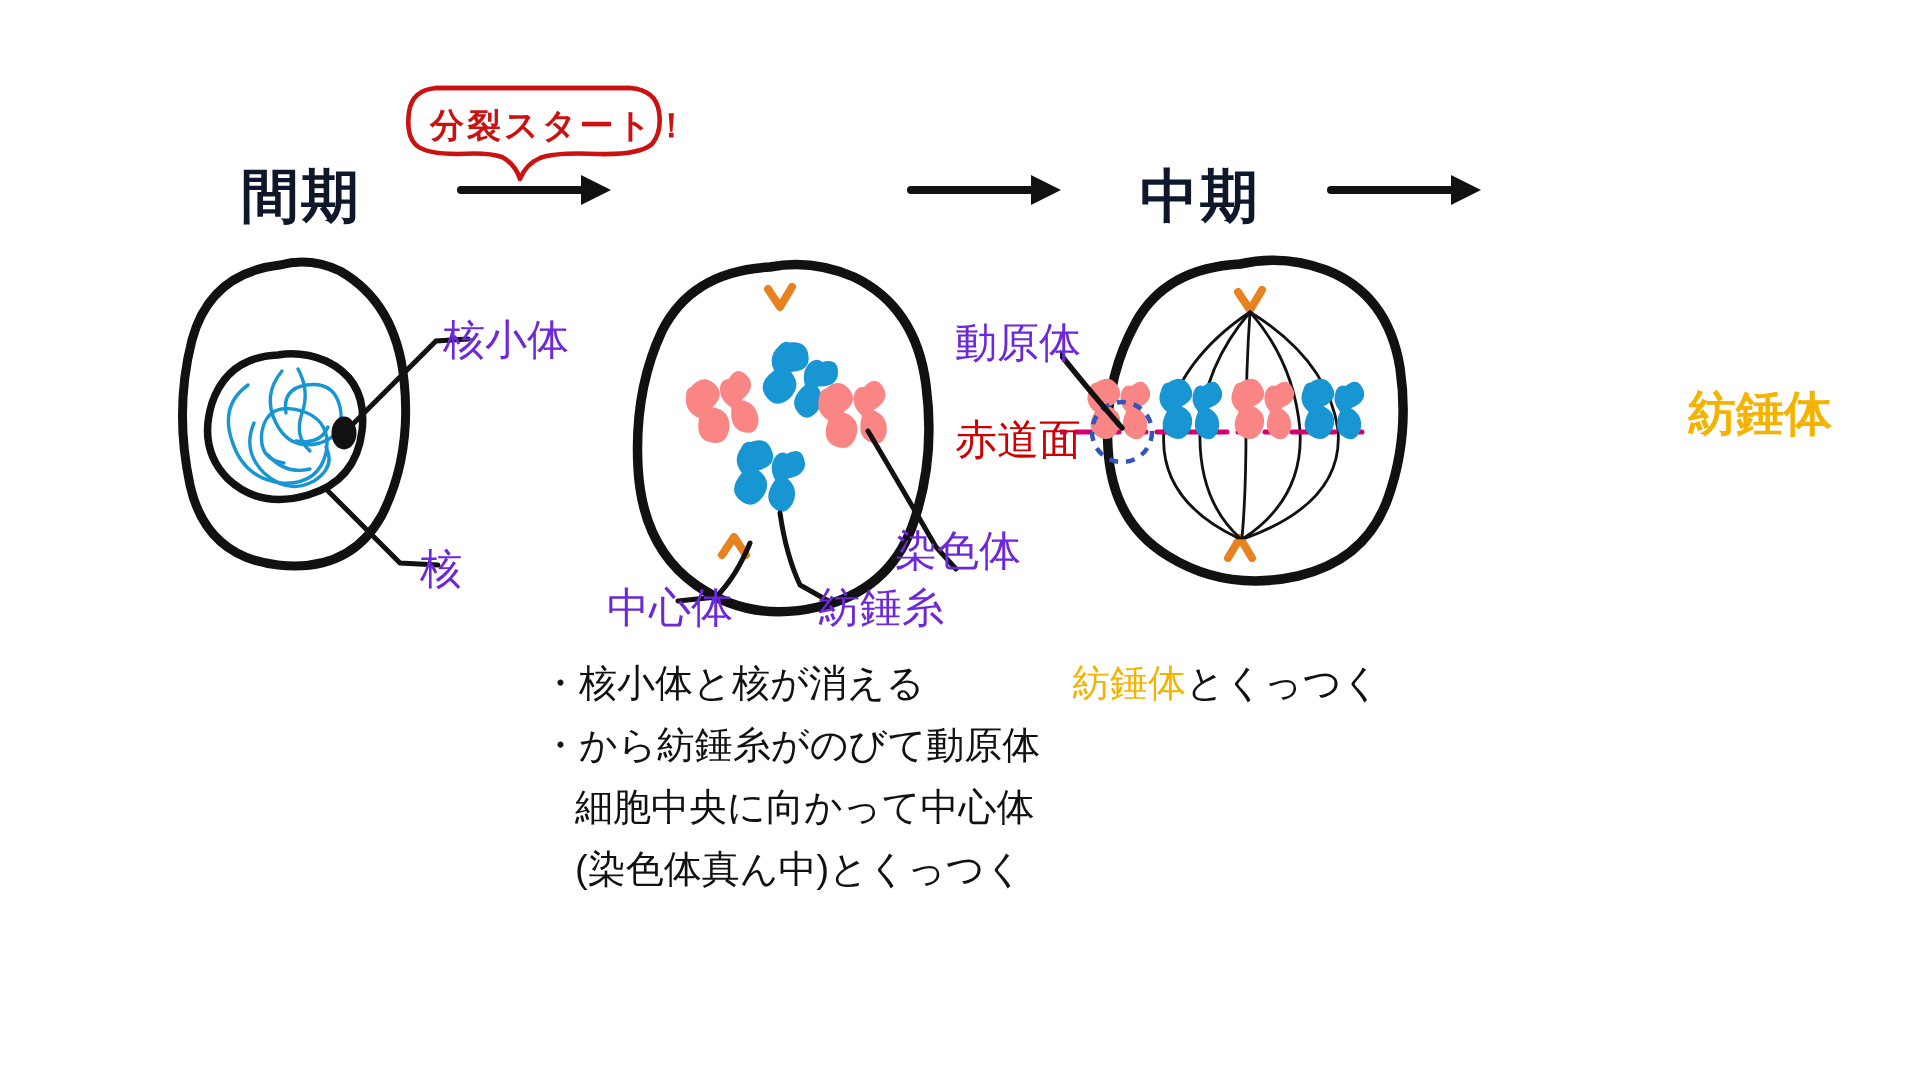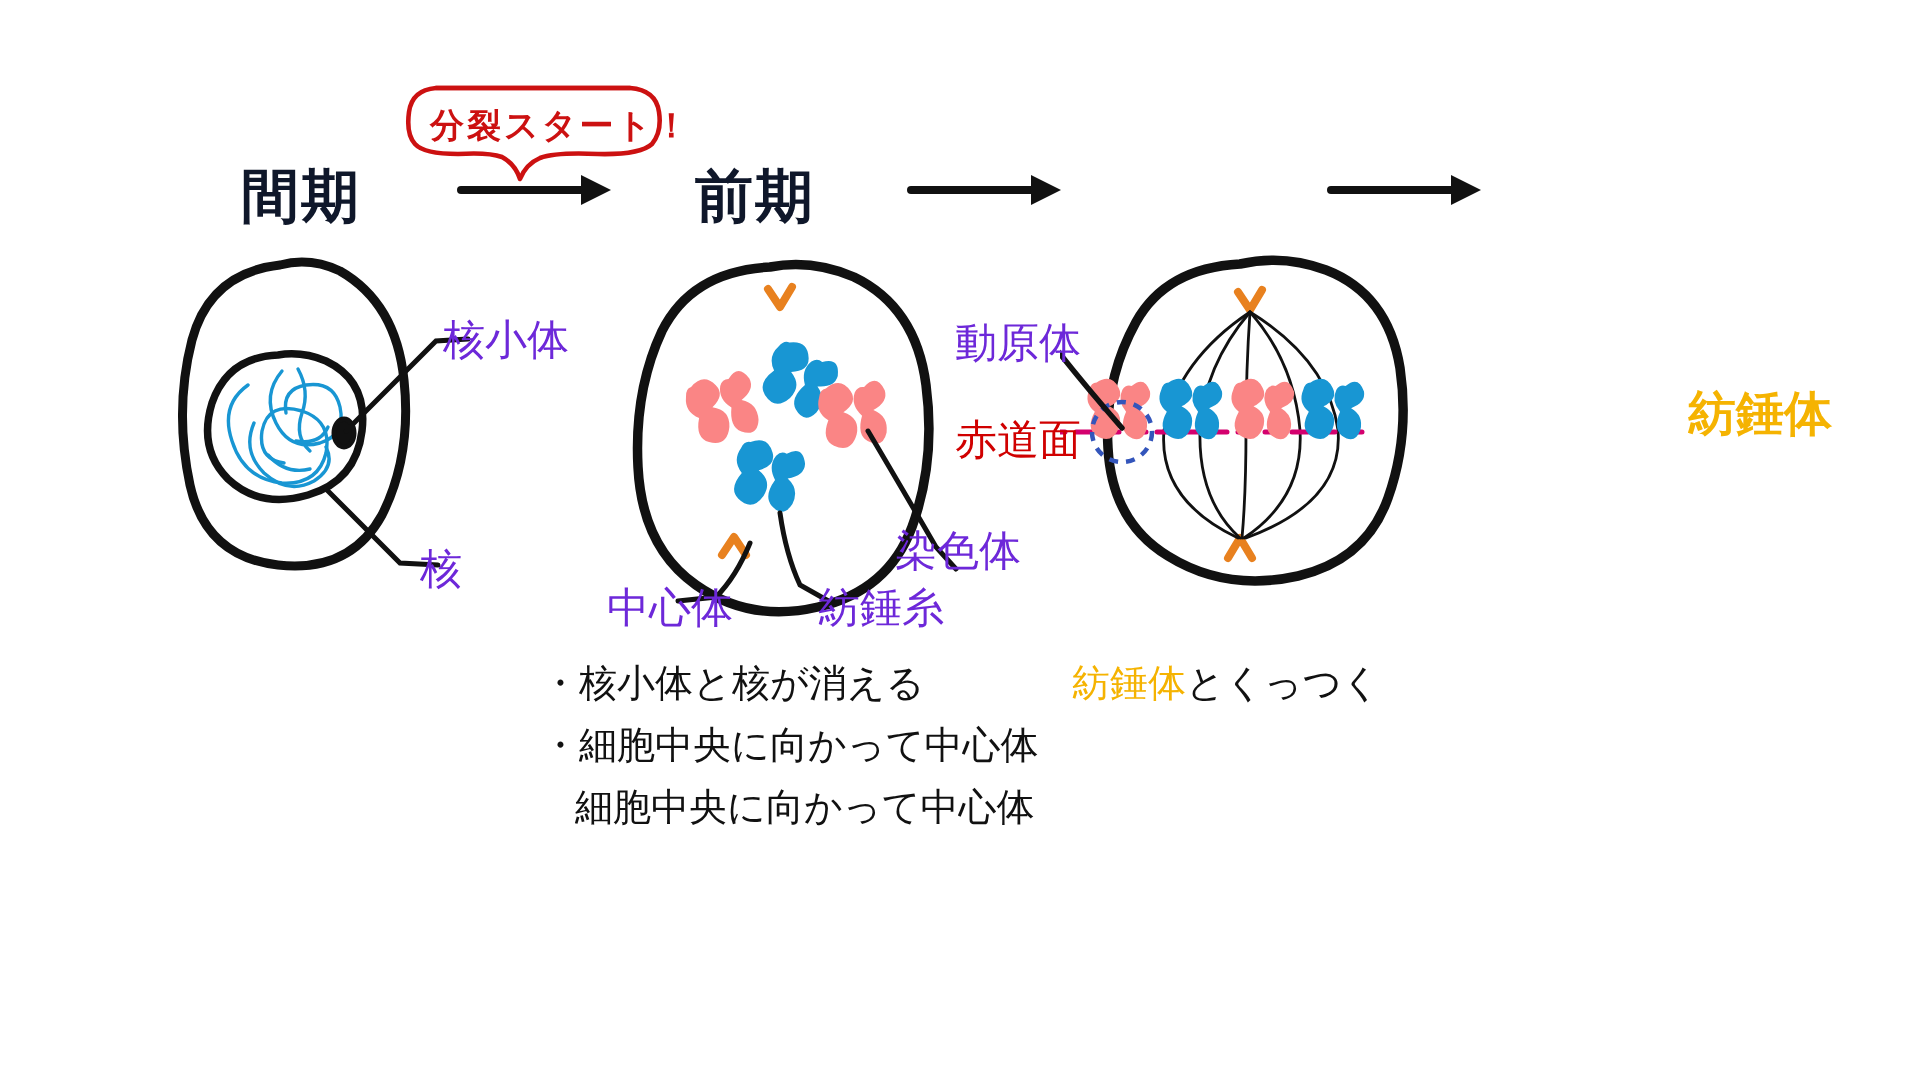--- a/index.html
+++ b/index.html
@@ -78,21 +78,21 @@
   <div class="bubble-wrap abs" style="left:398px; top:78px; width:270px; height:105px;">
     <svg width="270" height="105" viewBox="0 0 270 105">
       <path d="M 38 10 Q 14 12 11 34 Q 8 56 17 66 Q 26 76 60 76 Q 90 74 104 79 Q 117 86 122 101
                Q 128 86 142 80 Q 158 74 200 76 Q 242 77 254 66 Q 264 54 261 34 Q 258 12 232 10 Z" fill="none" stroke="#cc1111" stroke-width="4.6" stroke-linecap="round" stroke-linejoin="round"></path>
       <path d="M 38 10 L 232 10" fill="none" stroke="#cc1111" stroke-width="4.6" stroke-linecap="round"></path>
     </svg>
     <div class="bubble-text" style="left:32px; top:25px;">分裂スタート！</div>
   </div>
 
   <div class="phase-title abs" style="left:241px; top:158px;">間期</div>
-  <div class="phase-title abs" style="left:695px; top:158px;">前期</div>
+  <div class="phase-title abs" style="left:1140px; top:158px;">中期</div>
 
   <svg class="abs" style="left:455px; top:165px;" width="160" height="50">
     <line x1="6" y1="25" x2="128" y2="25" stroke="#111" stroke-width="8" stroke-linecap="round"></line>
     <polygon points="126,10 156,25 126,40" fill="#111"></polygon>
   </svg>
   <svg class="abs" style="left:905px; top:165px;" width="160" height="50">
     <line x1="6" y1="25" x2="128" y2="25" stroke="#111" stroke-width="8" stroke-linecap="round"></line>
     <polygon points="126,10 156,25 126,40" fill="#111"></polygon>
   </svg>
   <svg class="abs" style="left:1325px; top:165px;" width="160" height="50">
@@ -227,22 +227,23 @@
 
     <path d="M 62 178 Q 20 130 -14 86" fill="none" stroke="#111" stroke-width="5.5" stroke-linecap="round"></path>
   </svg>
 
   <div class="callout abs" style="left:955px; top:315px;">動原体</div>
   <div class="callout red abs" style="left:955px; top:412px;">赤道面</div>
   <div class="callout orange abs" style="left:1688px; top:382px; font-size:48px;">紡錘体</div>
 
   <div class="bullets" style="left:541px; top:652px;">
     <span class="row">・核小体と核が消える</span>
-    <span class="row">・細胞中央に向かって中心体</span>
+    <span class="row">・から紡錘糸がのびて動原体</span>
     <span class="row indent">細胞中央に向かって中心体</span>
+    <span class="row indent">(染色体真ん中)とくっつく</span>
   </div>
 
   <div class="bullets" style="left:1038px; top:652px;">
     <span class="row indent">
       <span class="hl-orange">紡錘体</span><span>とくっつく</span>
     </span>
   </div>
 
 </div>
 

